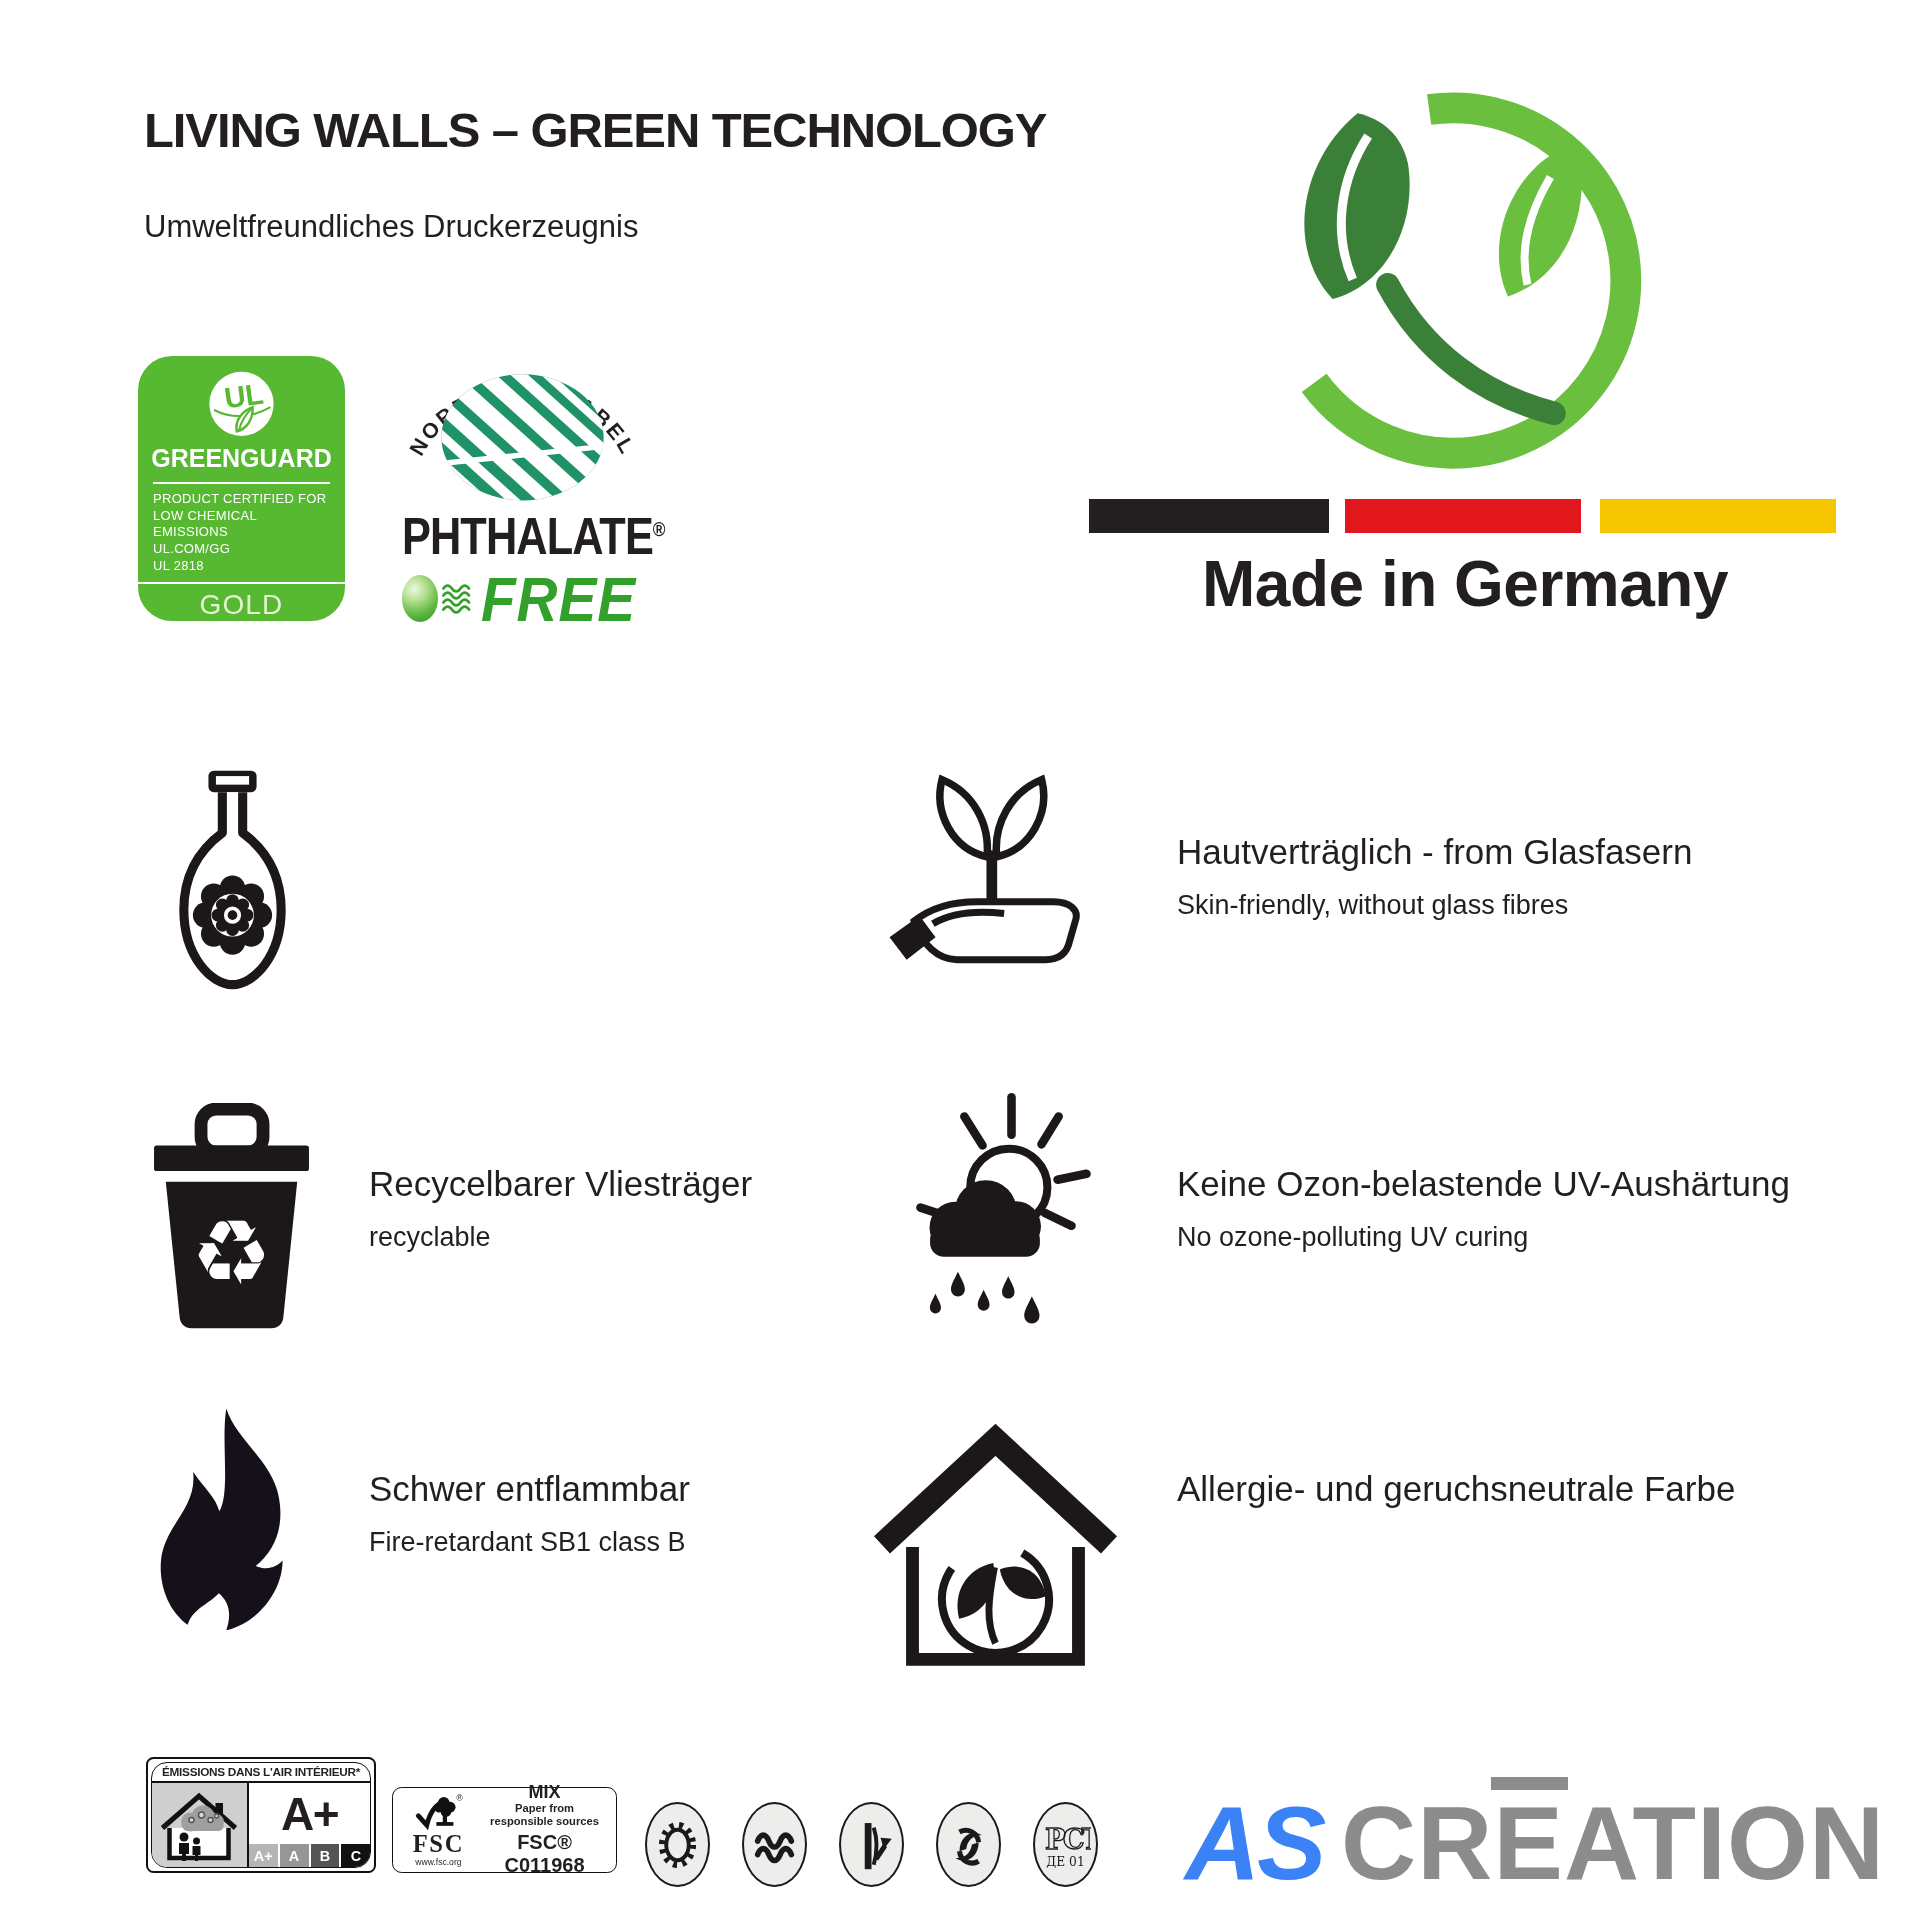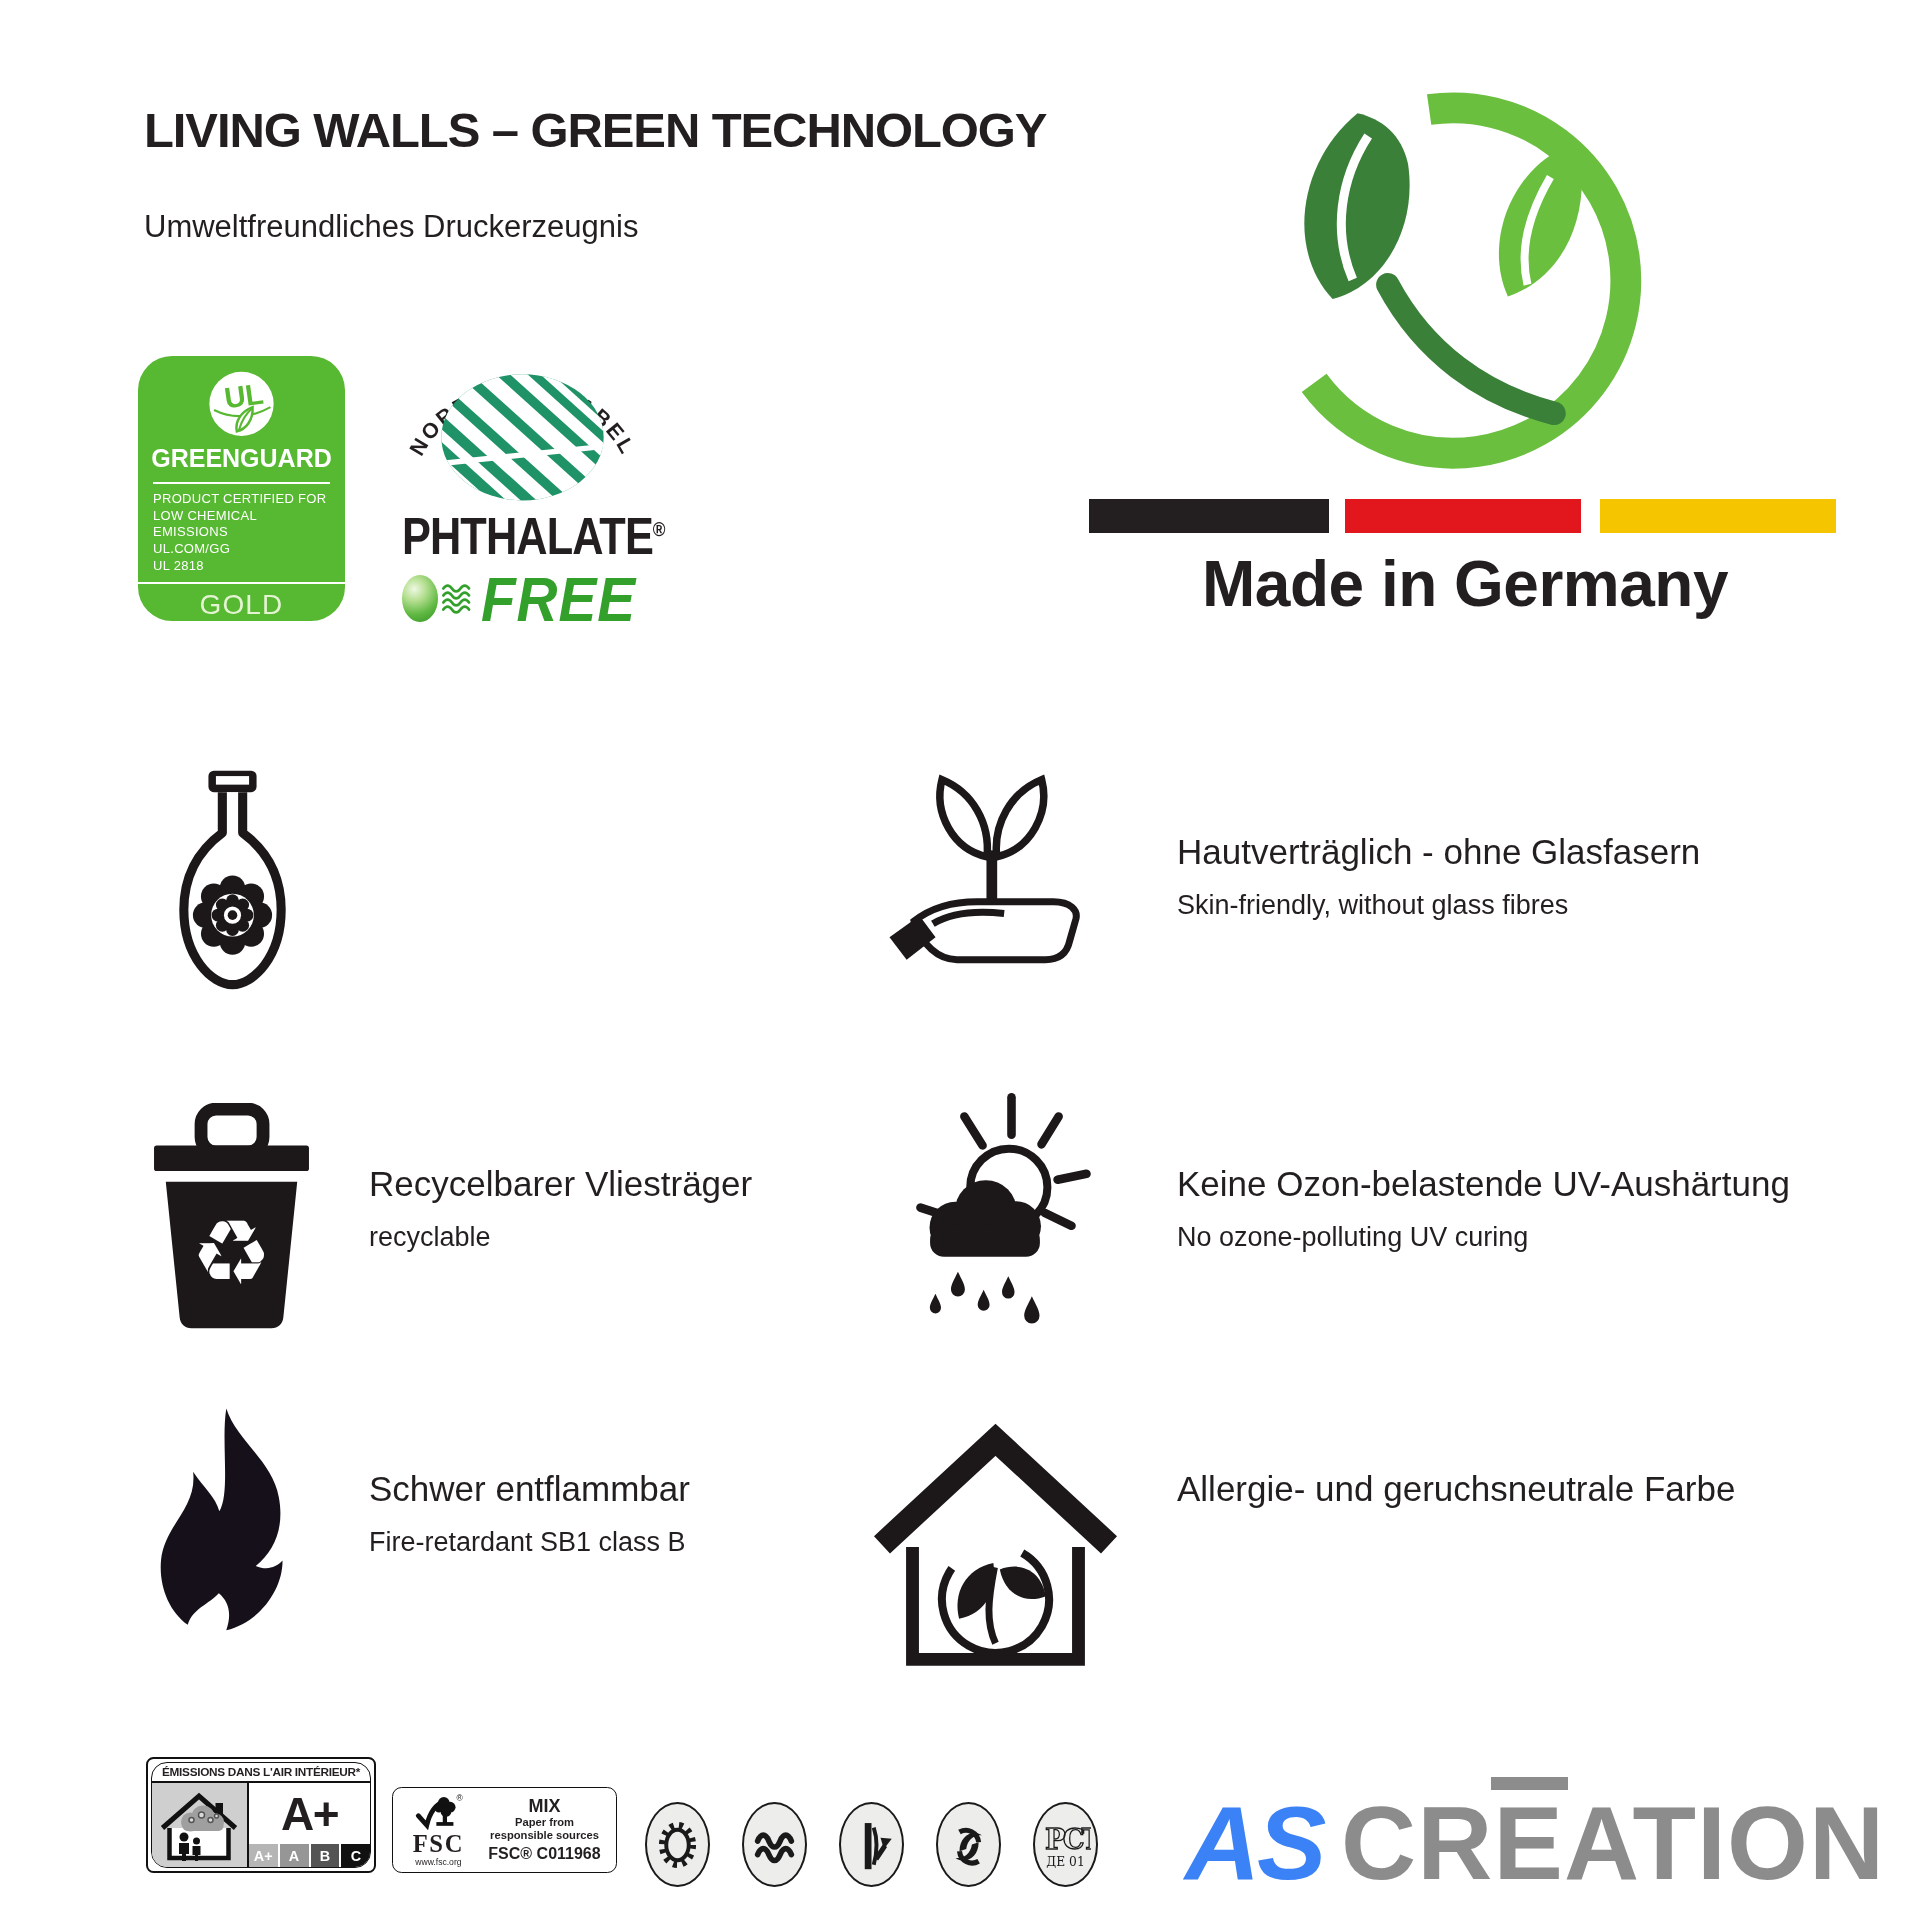--- a/index.html
+++ b/index.html
@@ -69,21 +69,21 @@
   .sc0{background:#b5b5b5;} .sc1{background:#969696;} .sc2{background:#545454;} .sc3{background:#111;}
 
   .fsc{position:absolute;left:392px;top:1787px;width:225px;height:86px;border:1.6px solid #111;
        border-radius:9.6px;box-sizing:border-box;display:flex;align-items:center;padding:3.2px 5.4px;background:#fff;}
   .fsc-left{width:80px;display:flex;flex-direction:column;align-items:center;}
   .fsc-word{font-family:"Liberation Serif", serif;font-size:24.6px;font-weight:bold;letter-spacing:1.6px;line-height:1;}
   .fsc-url{font-size:8.6px;margin-top:1.1px;}
   .fsc-right{flex:1;text-align:center;font-weight:bold;}
   .fsc-mix{font-size:18px;line-height:1.05;}
   .fsc-d{font-size:11.2px;line-height:1.15;}
-  .fsc-cert{font-size:16px;margin-top:3.2px;}
+  .fsc-cert{font-size:20px;margin-top:3.2px;}
 
   .symbols{position:absolute;left:645px;top:1802px;display:flex;gap:32px;}
   .sym{width:65px;height:85px;border:2.7px solid #1a1a1a;border-radius:50%;background:#ededeb;
        display:flex;align-items:center;justify-content:center;box-sizing:border-box;}
 
   .brand{position:absolute;left:1185px;top:1791px;white-space:nowrap;font-weight:bold;
          font-size:104px;line-height:1;transform-origin:left top;}
   .brand-as{color:#3b82f6;font-style:italic;letter-spacing:-3.2px;}
   .brand-cre{color:#8c8c8c;letter-spacing:1.1px;margin-left:18px;}
   .e-wrap{position:relative;display:inline-block;}
@@ -212,21 +212,21 @@
 
   <svg class="f-icon" style="left:882px;top:759px;" width="225" height="247" viewBox="0 0 420 460">
     <path d="M196,182 C132,168 96,100 112,38 C170,62 202,120 196,182 Z" fill="#ffffff" stroke="#1c1719" stroke-width="14"></path>
     <path d="M214,182 C278,168 314,100 298,38 C240,62 208,120 214,182 Z" fill="#ffffff" stroke="#1c1719" stroke-width="14"></path>
     <path d="M205,170 L205,266" stroke="#1c1719" stroke-width="20"></path>
     <path d="M60,302 C95,274 140,264 190,266 L320,266 C352,266 366,282 362,298 L350,340 C345,362 330,374 305,374 L140,374 C105,374 75,347 60,302 Z" fill="#ffffff" stroke="#1c1719" stroke-width="13"></path>
     <path d="M95,307 C130,286 175,282 228,288" fill="none" stroke="#1c1719" stroke-width="13"></path>
     <polygon points="14,332 70,292 100,332 46,374" fill="#1c1719"></polygon>
   </svg>
   <div class="f-text" style="left:1177px;top:828px;width:696px;">
-    <div class="f-title">Hautverträglich - ohne Glasfasern</div>
+    <div class="f-title">Hautverträglich - from Glasfasern</div>
     <div class="f-sub">Skin-friendly, without glass fibres</div>
   </div>
 
   <svg class="f-icon" style="left:138px;top:1103px;" width="187" height="226" viewBox="0 0 350 420">
     <rect x="118" y="10" width="116" height="80" rx="28" fill="none" stroke="#1c1719" stroke-width="24"></rect>
     <rect x="30" y="78" width="290" height="48" rx="5" fill="#1c1719"></rect>
     <path d="M52,146 L78,400 C79,412 88,420 100,420 L250,420 C262,420 271,412 272,400 L298,146 Z" fill="#1c1719"></path>
     <text x="175" y="338" text-anchor="middle" font-size="168" fill="#ffffff" font-family="&quot;DejaVu Sans&quot;, sans-serif">♻</text>
   </svg>
   <div class="f-text" style="left:369px;top:1160px;width:540px;">

